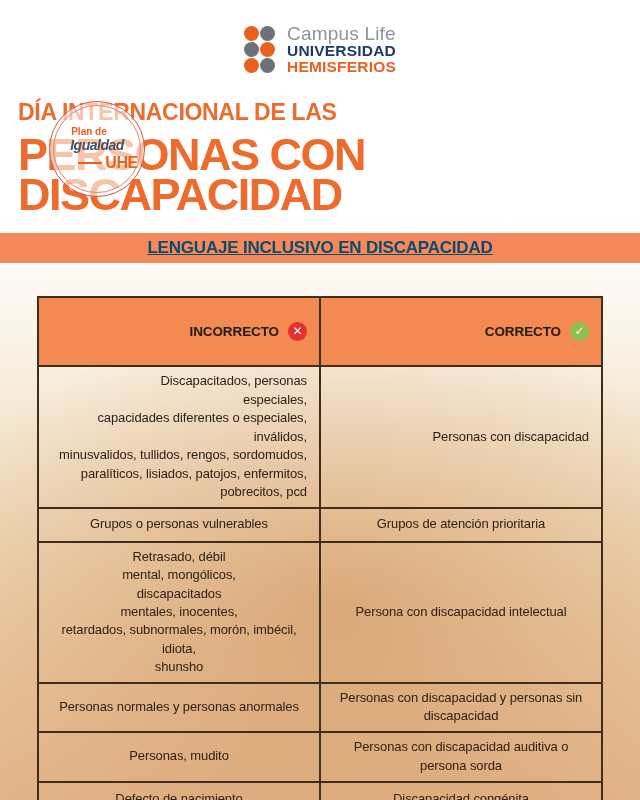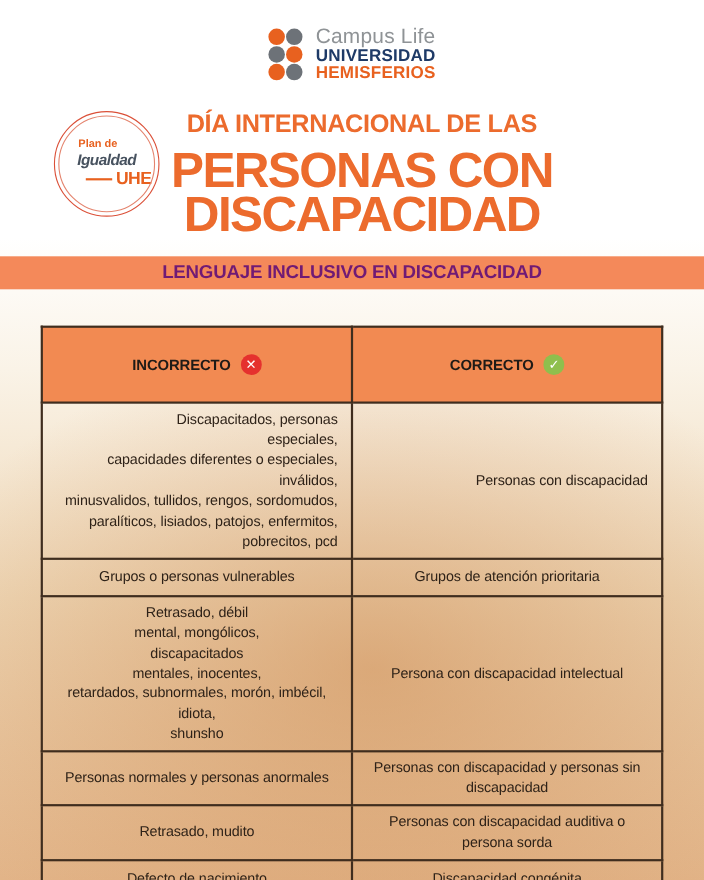--- a/index.html
+++ b/index.html
@@ -59,21 +59,21 @@
     inset: 3px;
     border-radius: 50%;
     border: 1px solid #e4846e;
   }
   .badge-top { font-size: 10px; font-weight: 700; color: #e8611f; margin-left: -16px; }
   .badge-main { font-size: 14px; font-weight: 800; font-style: italic; color: #47525f; letter-spacing: -0.5px; }
   .badge-bottom { display: flex; align-items: center; gap: 3px; margin-left: 22px; margin-top: 1px; }
   .badge-rule { display: inline-block; width: 24px; height: 2.5px; background: #e8611f; }
   .badge-sub { font-size: 16px; font-weight: 800; color: #e8611f; letter-spacing: -0.5px; }
 
-  .title-block { text-align: center; padding-left: 18px; }
+  .title-block { text-align: left; padding-left: 18px; }
   .title-kicker {
     font-size: 23px;
     font-weight: 800;
     color: #ec6b2d;
     letter-spacing: -0.3px;
     margin-bottom: 9px;
   }
   .title-main {
     font-size: 45px;
     font-weight: 800;
@@ -86,24 +86,25 @@
   .banner {
     margin-top: 12px;
     width: 100%;
     height: 30px;
     background: #f4895a;
     display: flex;
     align-items: center;
     justify-content: center;
   }
   .banner-label {
-    color: #701a75;
+    color: #0c4a6e;
     font-size: 17px;
     font-weight: 800;
     letter-spacing: -0.2px;
+    text-decoration: underline;
   }
 
   
   .table-wrap { margin: 33px 37px 0 37px; }
   table {
     width: 100%;
     border-collapse: collapse;
     table-layout: fixed;
   }
   td, th {
@@ -117,21 +118,21 @@
     white-space: pre-line;
     letter-spacing: -0.1px;
   }
   th {
     background: #f28a52;
     height: 34px;
     font-weight: 600;
     font-size: 13.5px;
     color: #1f1b17;
   }
-  .hdr-inner { display: flex; align-items: center; justify-content: center; gap: 9px; }
+  .hdr-inner { display: flex; align-items: center; justify-content: flex-end; gap: 9px; }
   .mark {
     width: 19px; height: 19px;
     border-radius: 50%;
     display: inline-flex;
     align-items: center;
     justify-content: center;
     color: #fff;
     font-size: 12px;
     font-weight: 800;
     flex: 0 0 auto;
@@ -226,21 +227,21 @@
 mentales, inocentes,
 retardados, subnormales, morón, imbécil, idiota,
 shunsho</td>
           <td>Persona con discapacidad intelectual</td>
         </tr>
         <tr class="rh-m">
           <td>Personas normales y personas anormales</td>
           <td>Personas con discapacidad y personas sin discapacidad</td>
         </tr>
         <tr class="rh-m2">
-          <td>Retrasado, mudito</td>
+          <td>Personas, mudito</td>
           <td>Personas con discapacidad auditiva o persona sorda</td>
         </tr>
         <tr class="rh-s2">
           <td>Defecto de nacimiento</td>
           <td>Discapacidad congénita</td>
         </tr>
 
       </tbody>
     </table>
   </div>

